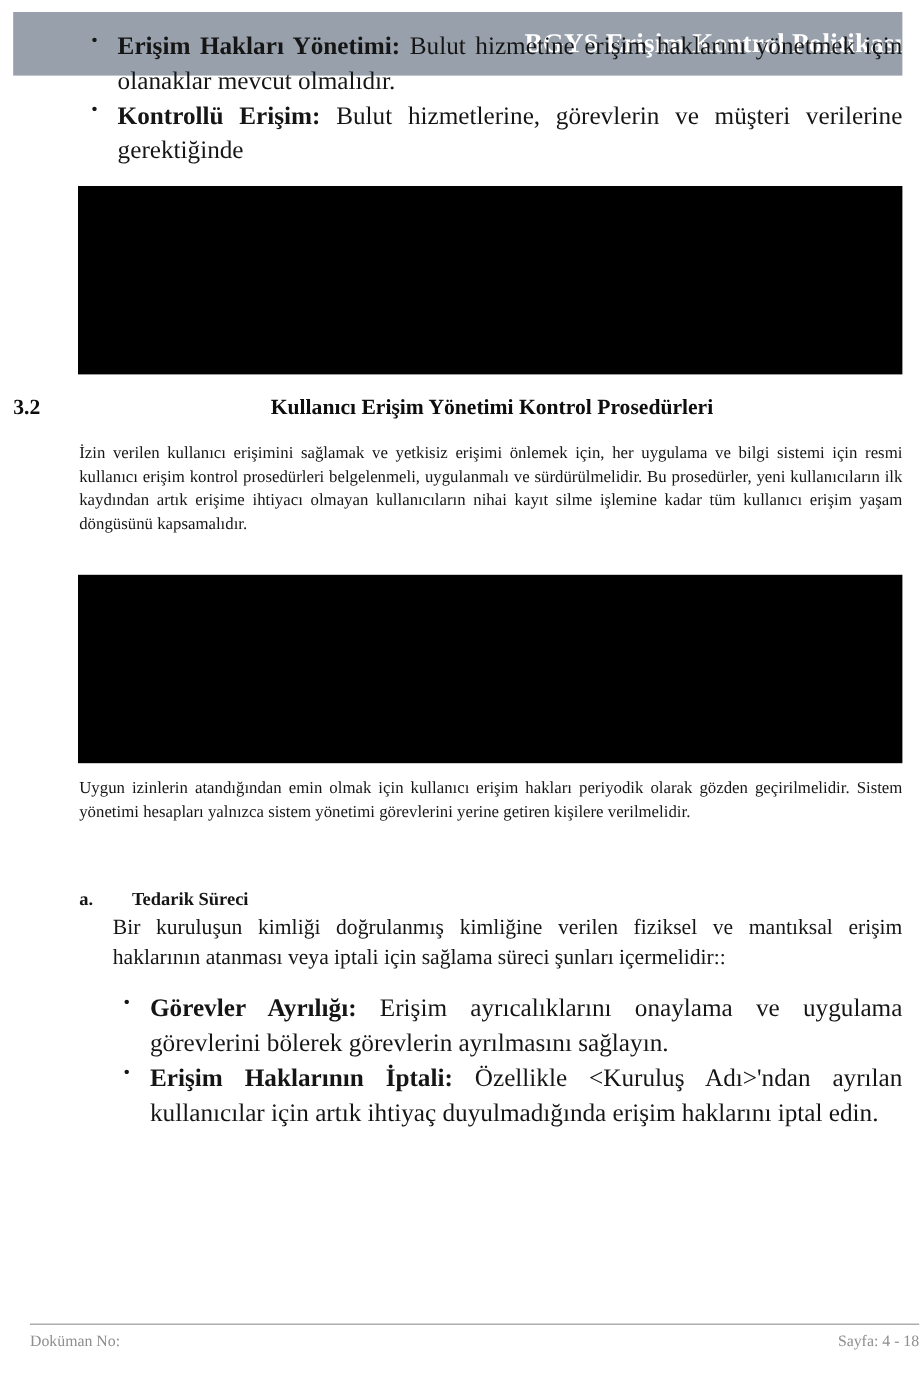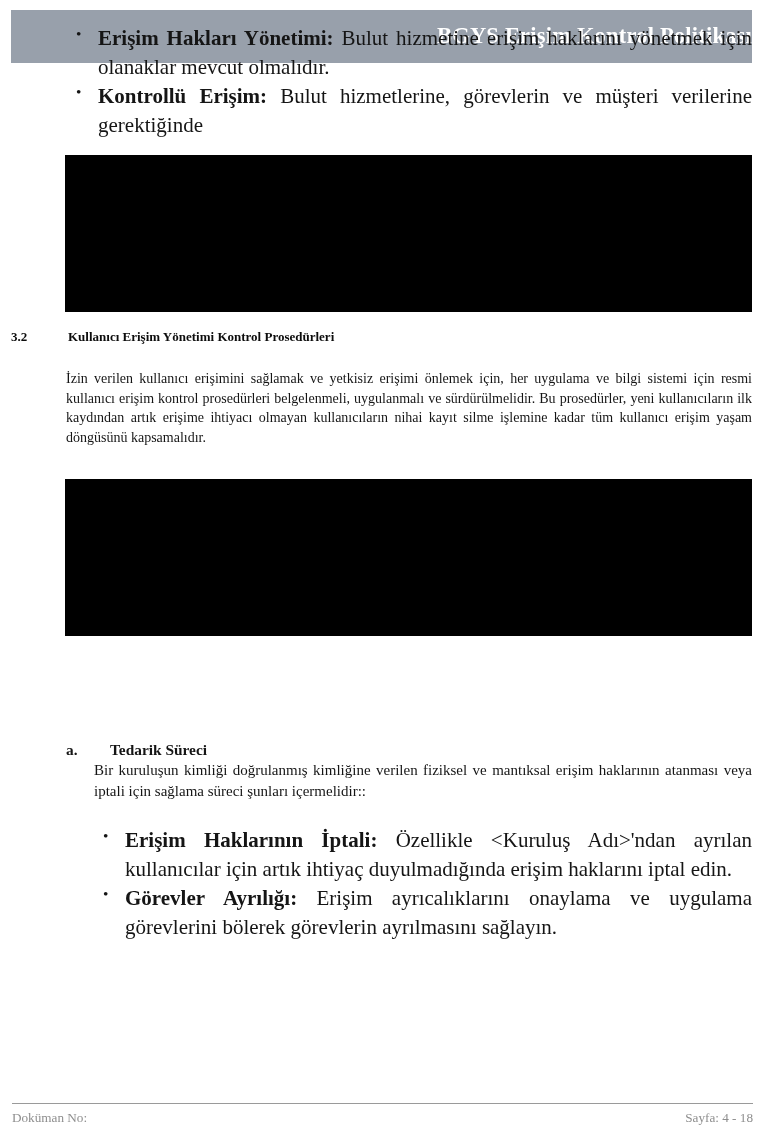--- a/index.html
+++ b/index.html
@@ -98,31 +98,32 @@
     height: 157px;
   }
 
   
   .section-heading {
     position: absolute;
     left: 11px;
     top: 329px;
     width: 741px;
     font-weight: bold;
-    font-size: 13px;
+    font-size: 18px;
     line-height: 1.2;
     color: #0d0d0d;
     display: flex;
   }
   .section-number {
     width: 57px;
     flex: 0 0 57px;
   }
   .section-text {
     flex: 1 1 auto;
+    text-align: center;
   }
 
   .para {
     position: absolute;
     left: 66px;
     width: 686px;
     text-align: justify;
     font-size: 14px;
     line-height: 1.40;
     color: #151515;
@@ -144,21 +145,21 @@
     line-height: 1.3;
   }
   .sub-item-marker {
     width: 28px;
     flex: 0 0 28px;
   }
   .sub-item-title { flex: 1 1 auto; margin-left: 16px; }
   .sub-item-body {
     margin-left: 28px;
     text-align: justify;
-    font-size: 15px;
+    font-size: 18px;
     line-height: 1.40;
   }
 
   
   .lower-bullets {
     position: absolute;
     left: 95px;
     top: 826px;
     width: 657px;
   }
@@ -166,21 +167,21 @@
     padding-left: 28px;
     margin-bottom: 0px;
   }
   .lower-bullets > li::before {
     left: 6px;
   }
 
   
   .footer {
     position: absolute;
-    left: 12px;
+    left: 25px;
     top: 1103px;
     width: 741px;
     border-top: 1.4px solid #9a9a9a;
     padding-top: 5px;
     color: #8e8e8e;
     font-size: 13.2px;
     line-height: 1.32;
   }
   .footer-row {
     display: flex;
@@ -208,32 +209,33 @@
 
   <div class="section-heading">
     <div class="section-number">3.2</div>
     <div class="section-text">Kullanıcı Erişim Yönetimi Kontrol Prosedürleri</div>
   </div>
 
   <div class="para" id="para-3-2">İzin verilen kullanıcı erişimini sağlamak ve yetkisiz erişimi önlemek için, her uygulama ve bilgi sistemi için resmi kullanıcı erişim kontrol prosedürleri belgelenmeli, uygulanmalı ve sürdürülmelidir. Bu prosedürler, yeni kullanıcıların ilk kaydından artık erişime ihtiyacı olmayan kullanıcıların nihai kayıt silme işlemine kadar tüm kullanıcı erişim yaşam döngüsünü kapsamalıdır.</div>
 
   <div class="redaction" id="redaction-2"></div>
 
+  <div class="para" id="para-after-redaction">Uygun izinlerin atandığından emin olmak için kullanıcı erişim hakları periyodik olarak gözden geçirilmelidir. Sistem yönetimi hesapları yalnızca sistem yönetimi görevlerini yerine getiren kişilere verilmelidir.</div>
 
   <div class="sub-item">
     <div class="sub-item-head">
       <div class="sub-item-marker">a.</div>
       <div class="sub-item-title">Tedarik Süreci</div>
     </div>
     <div class="sub-item-body">Bir kuruluşun kimliği doğrulanmış kimliğine verilen fiziksel ve mantıksal erişim haklarının atanması veya iptali için sağlama süreci şunları içermelidir::</div>
   </div>
 
   <ul class="bullets lower-bullets">
+    <li><span class="lead">Görevler Ayrılığı:</span><span> Erişim ayrıcalıklarını onaylama ve uygulama görevlerini bölerek görevlerin ayrılmasını sağlayın.</span></li>
     <li><span class="lead">Erişim Haklarının İptali:</span><span> Özellikle &lt;Kuruluş Adı&gt;'ndan ayrılan kullanıcılar için artık ihtiyaç duyulmadığında erişim haklarını iptal edin.</span></li>
-    <li><span class="lead">Görevler Ayrılığı:</span><span> Erişim ayrıcalıklarını onaylama ve uygulama görevlerini bölerek görevlerin ayrılmasını sağlayın.</span></li>
   </ul>
 
   <div class="footer">
     <div class="footer-row">
       <div class="footer-left">Doküman No:</div>
       <div class="footer-right">Sayfa: 4 - 18</div>
     </div>
   </div>
 
 </div>

